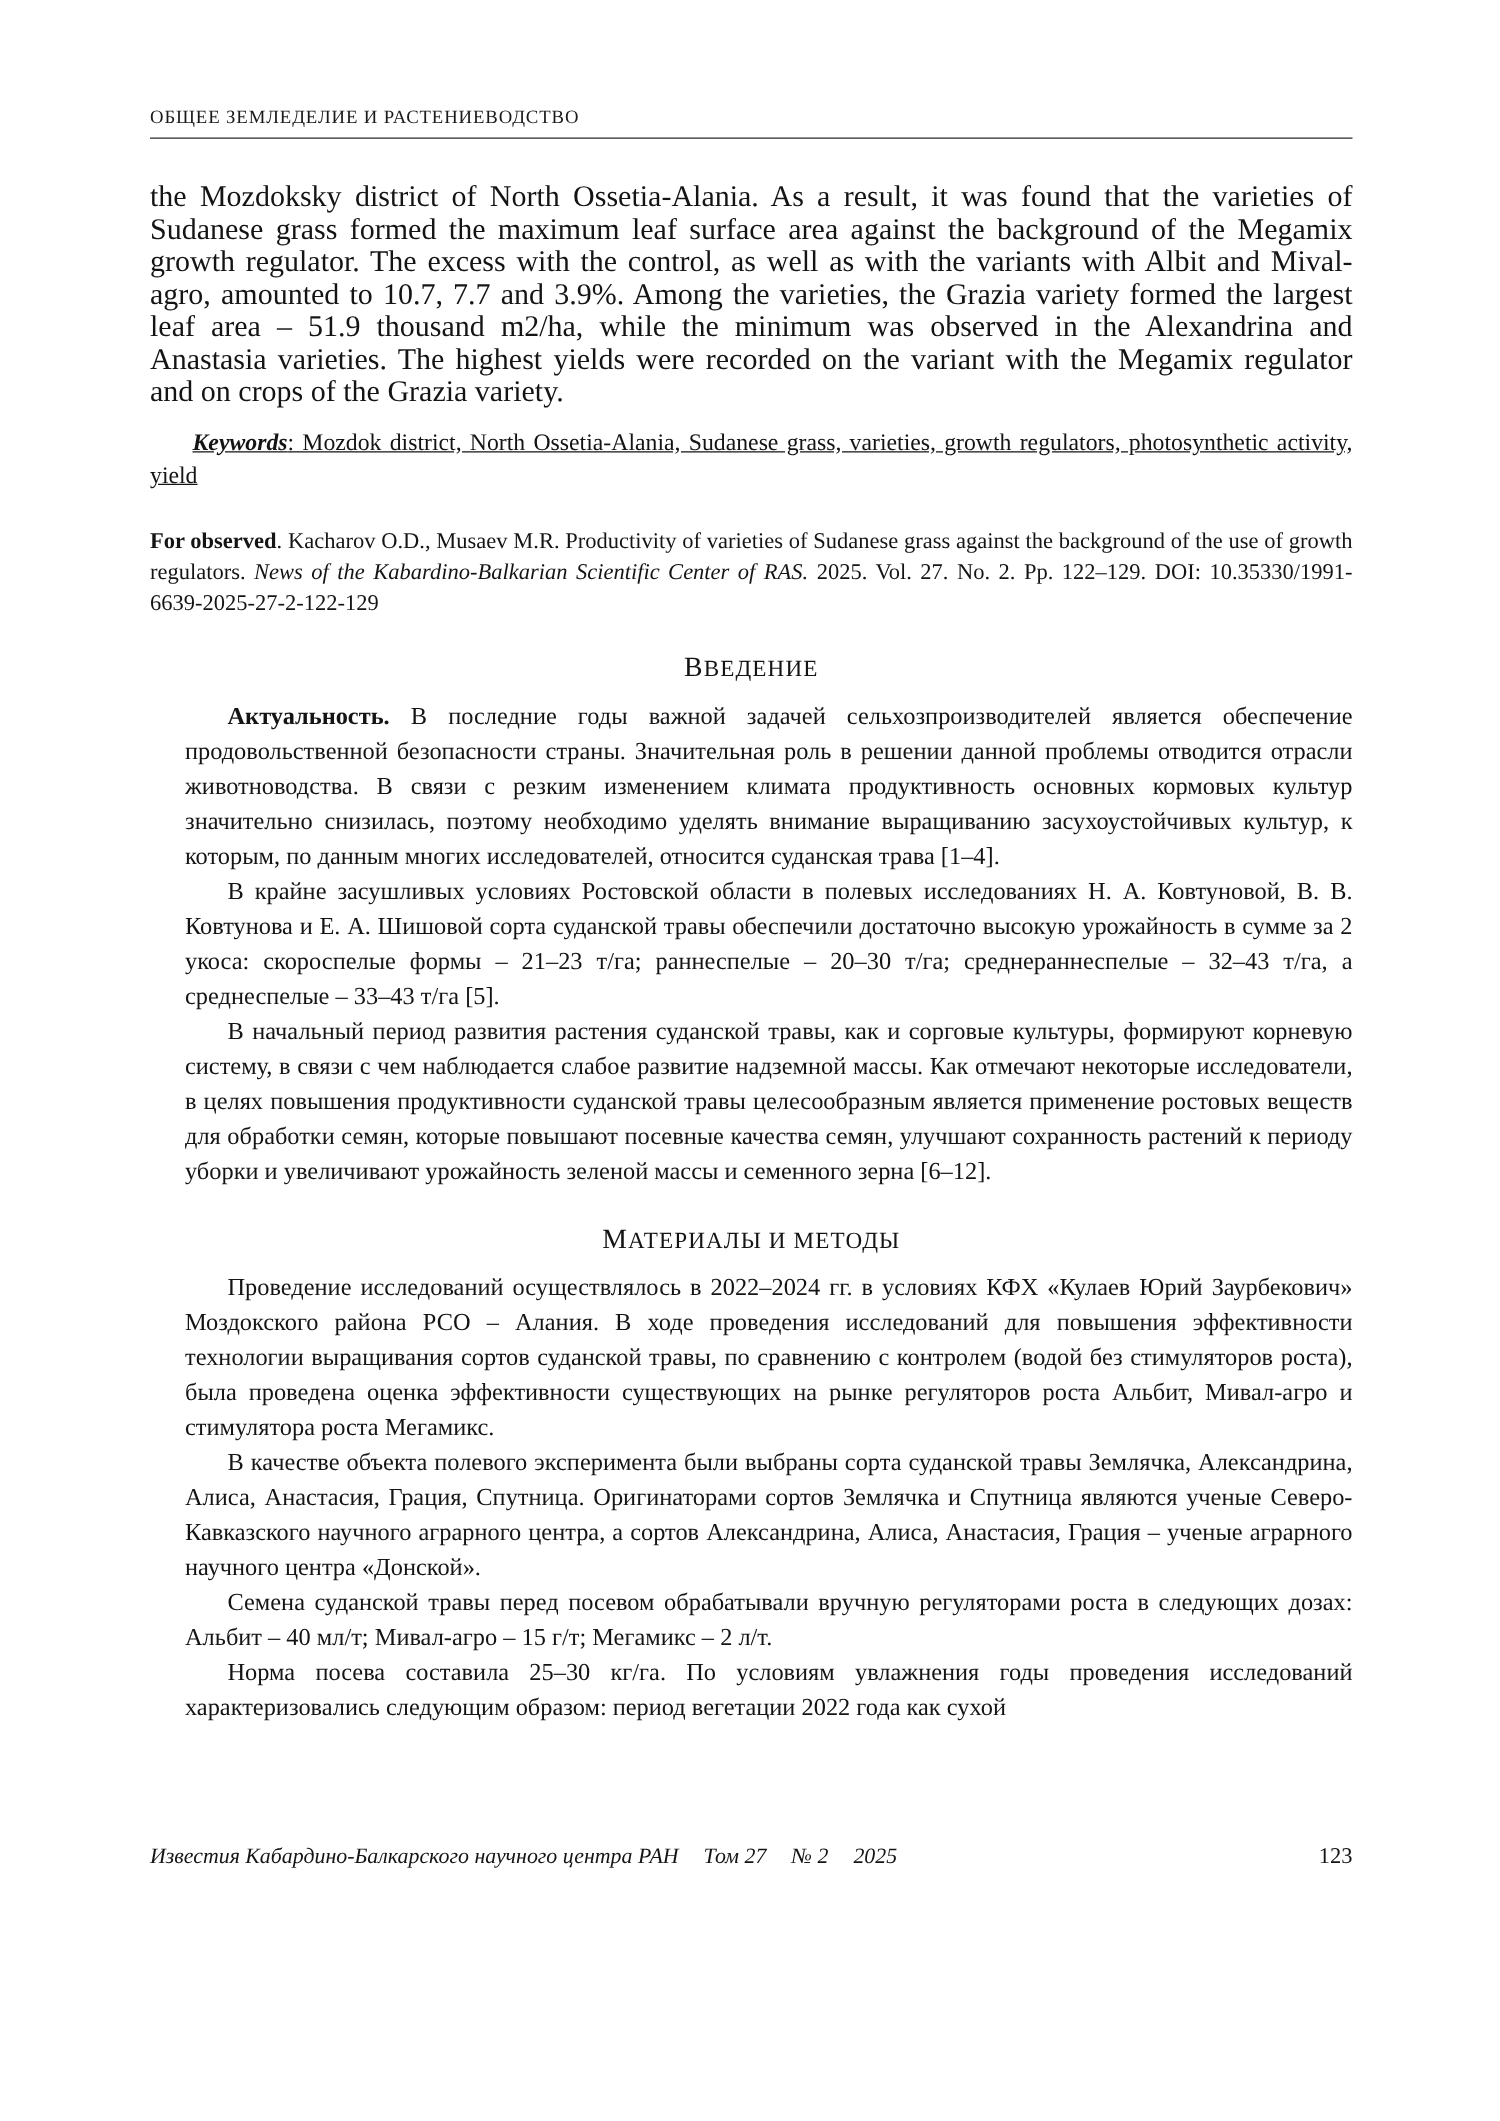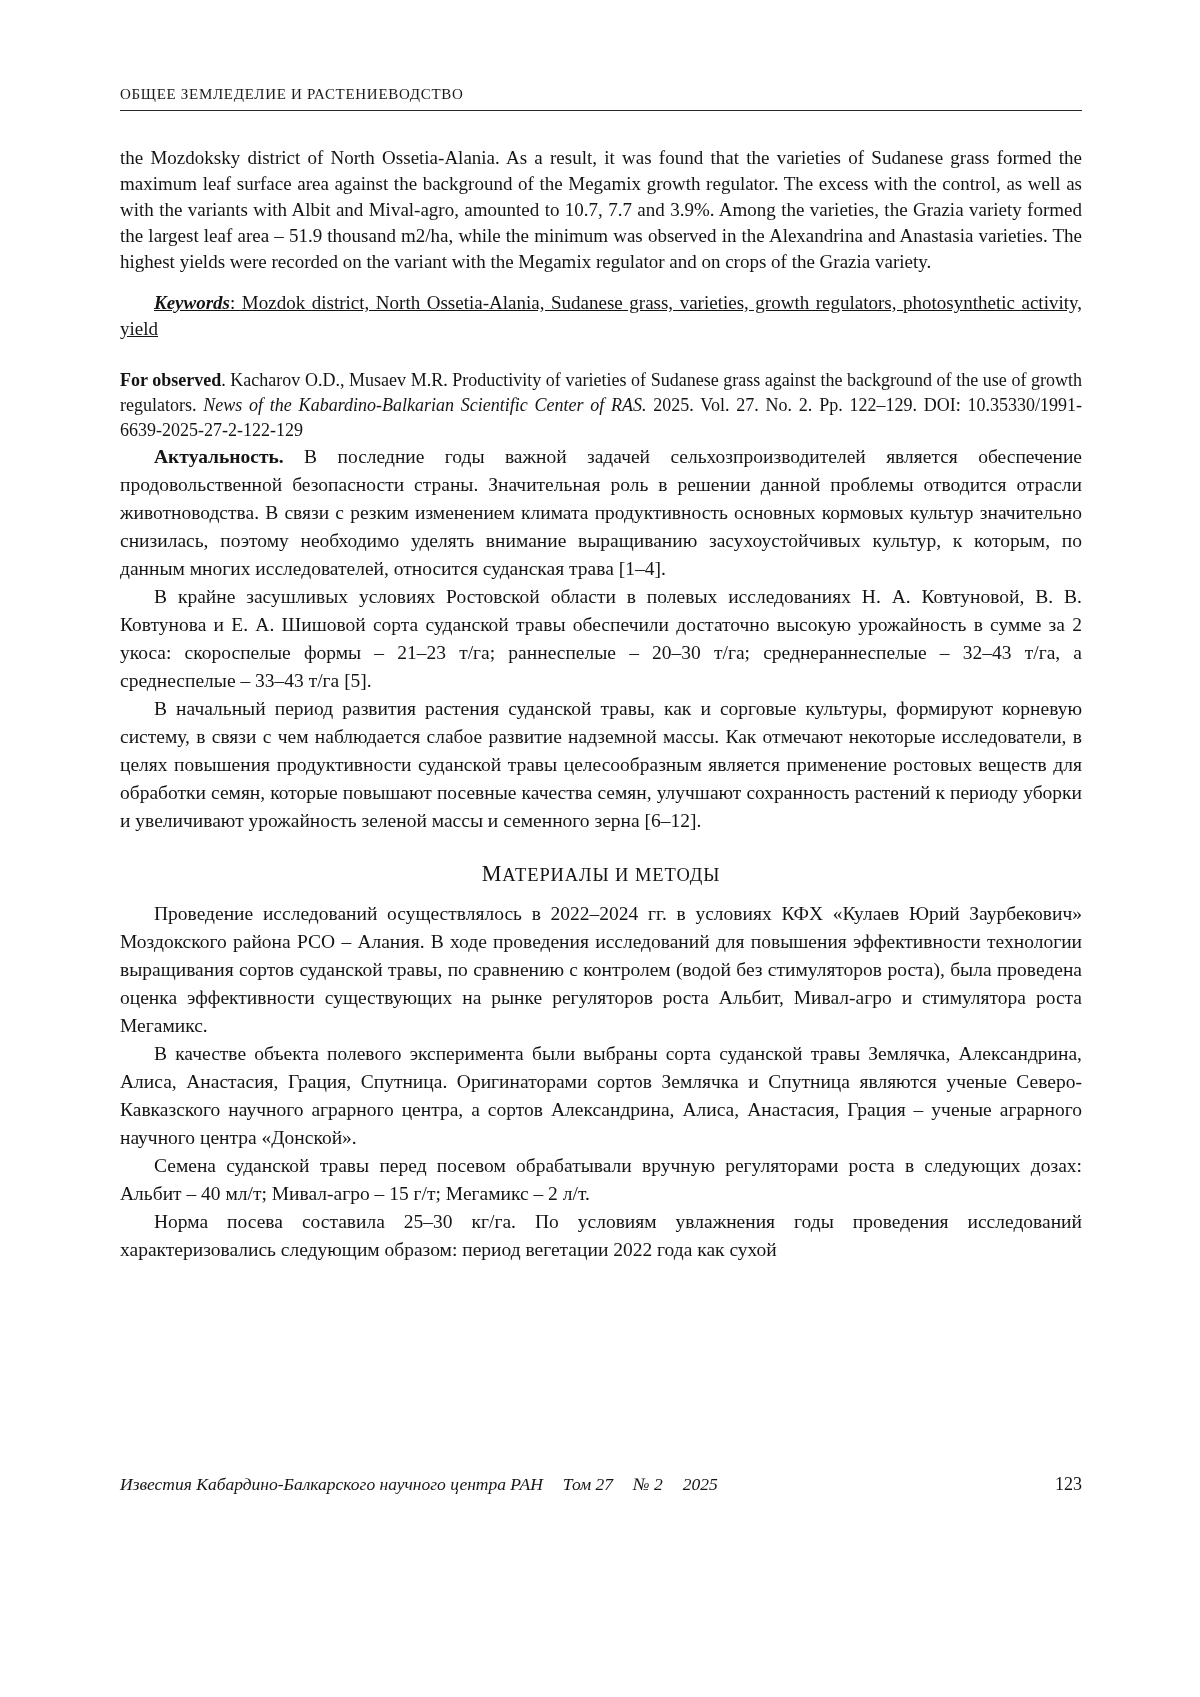--- a/index.html
+++ b/index.html
@@ -19,21 +19,21 @@
   .running-head {
     font-size: 15px;
     letter-spacing: 0.7px;
     color: #1a1a1a;
     padding-bottom: 7px;
     border-bottom: 1.5px solid #2a2a2a;
     margin-bottom: 34px;
   }
 
   .para-en {
-    font-size: 19px;
+    font-size: 24px;
     line-height: 26px;
     text-align: justify;
   }
   .keywords {
     font-size: 19px;
     line-height: 26px;
     text-align: justify;
     text-indent: 34px;
     margin-top: 15px;
     text-decoration: underline;
@@ -64,20 +64,21 @@
     letter-spacing: 0.9px;
     margin: 26px 0 13px 0;
   }
   .section-heading::first-letter { font-size: 1.2em; }
 
   .body-para {
     font-size: 19.5px;
     line-height: 28px;
     text-align: justify;
     text-indent: 34px;
+    margin-left: 28px;
   }
   .lead { font-weight: bold; }
 
   .footer {
     position: absolute;
     left: 120px;
     right: 118px;
     top: 1474px;
     display: flex;
     justify-content: space-between;
@@ -102,20 +103,21 @@
       <span>ОБЩЕЕ ЗЕМЛЕДЕЛИЕ И РАСТЕНИЕВОДСТВО</span>
     </header>
 
     <p class="para-en">the Mozdoksky district of North Ossetia-Alania. As a result, it was found that the varieties of Sudanese grass formed the maximum leaf surface area against the background of the Megamix growth regulator. The excess with the control, as well as with the variants with Albit and Mival-agro, amounted to 10.7, 7.7 and 3.9%. Among the varieties, the Grazia variety formed the largest leaf area – 51.9 thousand m2/ha, while the minimum was observed in the Alexandrina and Anastasia varieties. The highest yields were recorded on the variant with the Megamix regulator and on crops of the Grazia variety.</p>
 
     <p class="keywords"><span class="kw-label">Keywords</span><span>: Mozdok district, North Ossetia-Alania, Sudanese grass, varieties, growth regulators, photosynthetic activity, yield</span></p>
 
 
     <p class="citation"><span class="cit-label">For observed</span><span>. Kacharov O.D., Musaev M.R. Productivity of varieties of Sudanese grass against the background of the use of growth regulators. </span><span class="cit-journal">News of the Kabardino-Balkarian Scientific Center of RAS.</span><span> 2025. Vol. 27. No. 2. Pp. 122–129. DOI: 10.35330/1991-6639-2025-27-2-122-129</span></p>
 
+    <h2 class="section-heading">ВВЕДЕНИЕ</h2>
 
     <p class="body-para"><span class="lead">Актуальность.</span> <span>В последние годы важной задачей сельхозпроизводителей является обеспечение продовольственной безопасности страны. Значительная роль в решении данной проблемы отводится отрасли животноводства. В связи с резким изменением климата продуктивность основных кормовых культур значительно снизилась, поэтому необходимо уделять внимание выращиванию засухоустойчивых культур, к которым, по данным многих исследователей, относится суданская трава [1–4].</span></p>
 
     <p class="body-para"><span>В крайне засушливых условиях Ростовской области в полевых исследованиях Н. А. Ковтуновой, В. В. Ковтунова и  Е. А. Шишовой сорта суданской   травы  обеспечили достаточно высокую урожайность в сумме за 2 укоса: скороспелые формы – 21–23 т/га; раннеспелые – 20–30 т/га; среднераннеспелые – 32–43 т/га, а среднеспелые – 33–43 т/га  [5].</span></p>
 
     <p class="body-para"><span>В начальный период развития растения суданской травы, как и сорговые культуры, формируют корневую систему, в связи с чем наблюдается слабое развитие надземной массы. Как отмечают некоторые исследователи, в целях повышения продуктивности суданской травы целесообразным является применение ростовых веществ для обработки семян, которые повышают посевные качества семян, улучшают сохранность растений к периоду уборки и увеличивают урожайность зеленой массы и семенного зерна [6–12].</span></p>
 
     <h2 class="section-heading">МАТЕРИАЛЫ И МЕТОДЫ</h2>
 
     <p class="body-para"><span>Проведение исследований осуществлялось в 2022–2024 гг. в условиях КФХ «Кулаев Юрий Заурбекович» Моздокского района РСО – Алания. В ходе проведения исследований для повышения эффективности технологии выращивания сортов суданской травы, по сравнению с контролем (водой без стимуляторов роста), была проведена оценка эффективности существующих на рынке регуляторов роста Альбит, Мивал-агро и стимулятора роста Мегамикс.</span></p>

